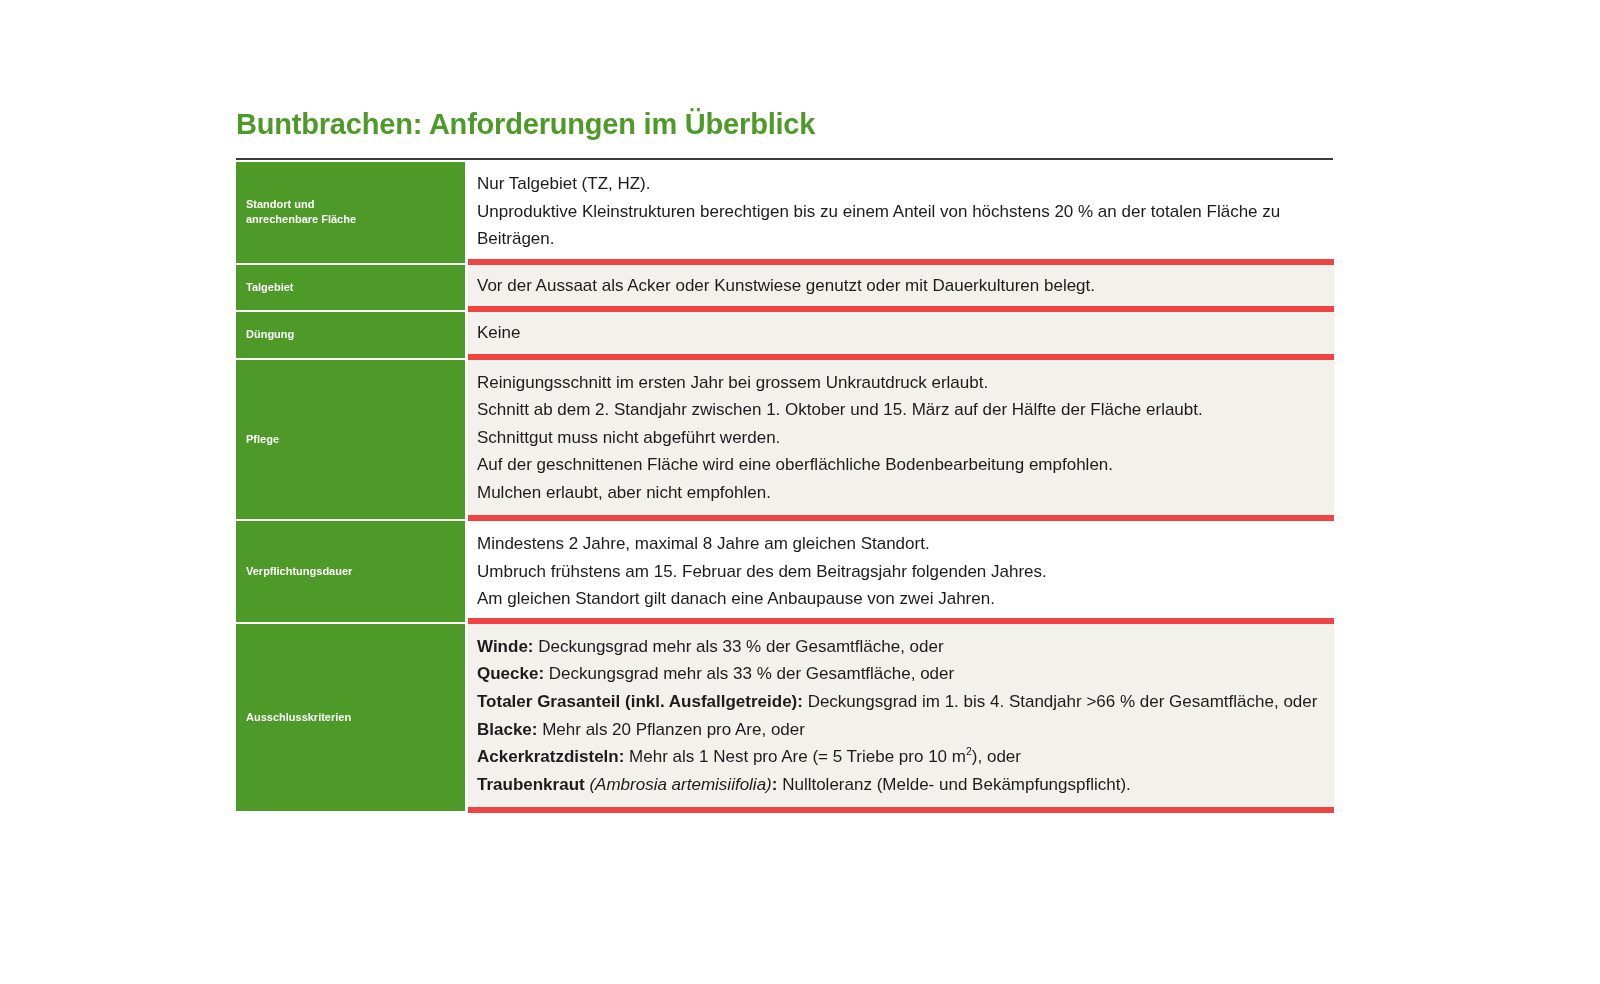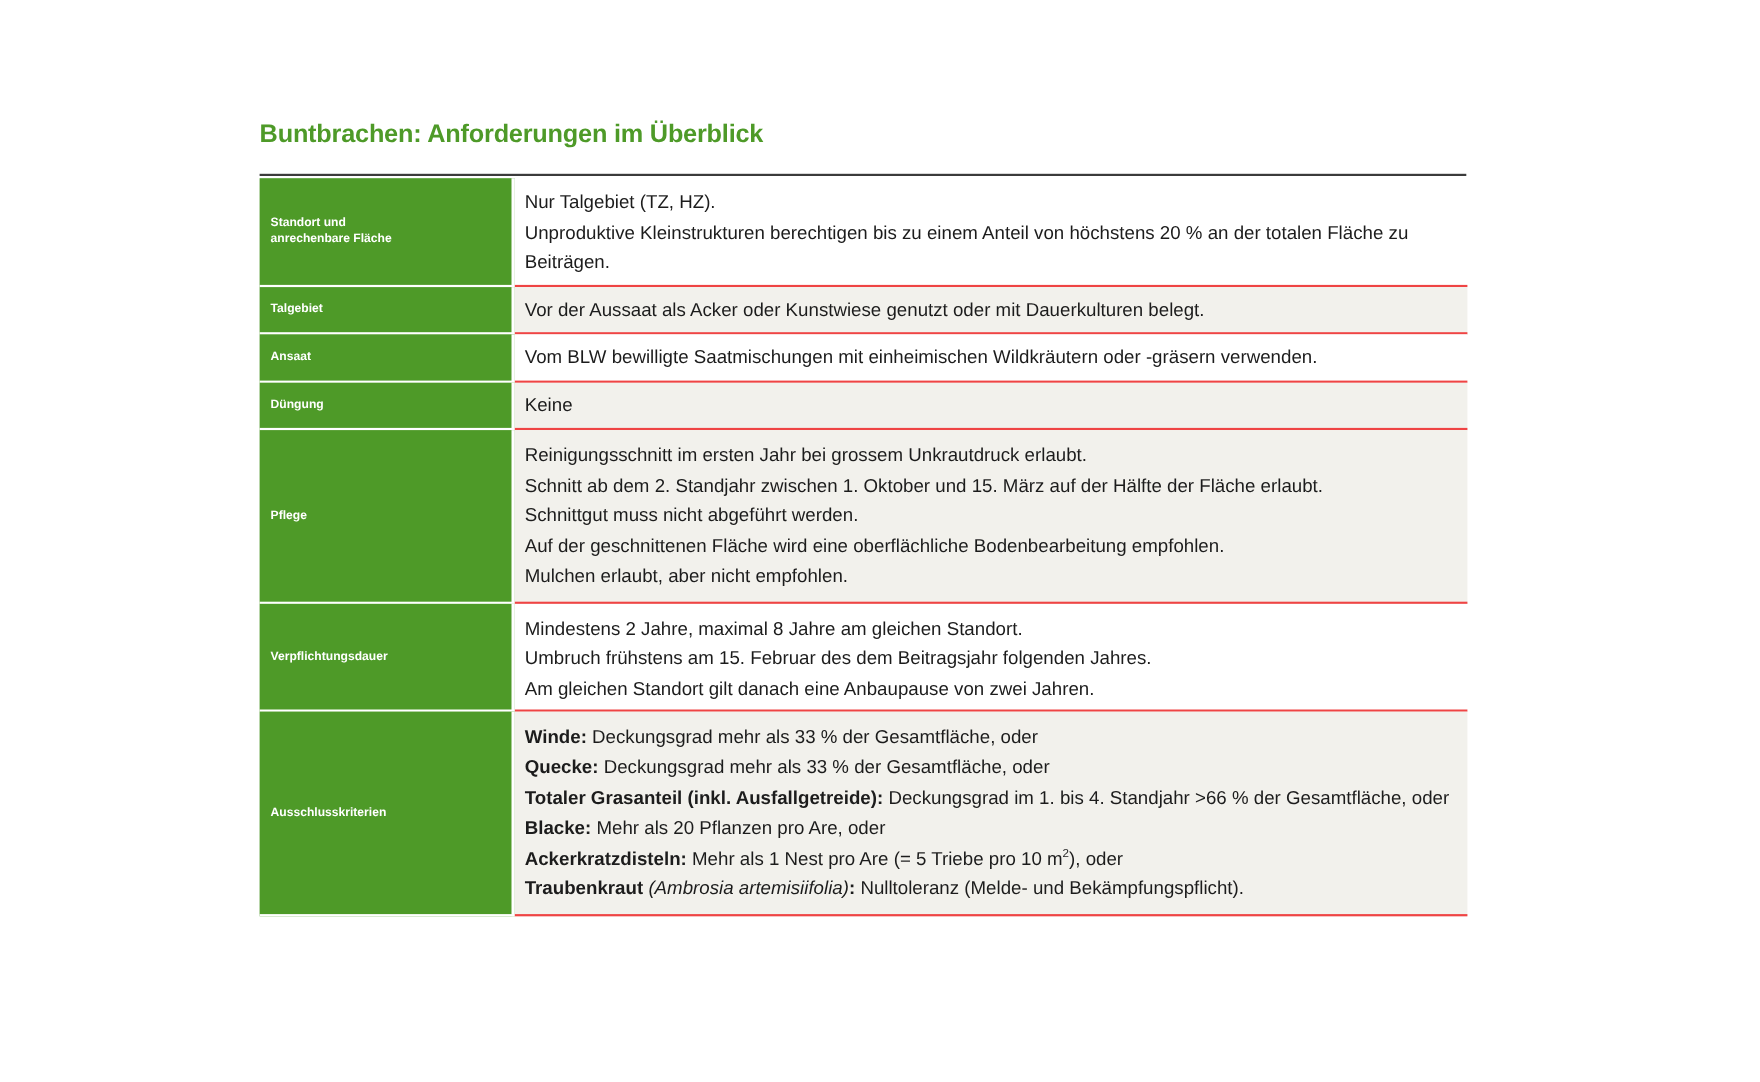--- a/index.html
+++ b/index.html
@@ -19,21 +19,21 @@
     position: relative;
     width: 1600px;
     height: 984px;
     overflow: hidden;
   }
 
   .title {
     position: absolute;
     left: 236px;
     top: 108px;
-    font-size: 23px;
+    font-size: 29px;
     font-weight: bold;
     letter-spacing: -0.2px;
     color: #4E9A28;
     white-space: nowrap;
   }
 
   .top-rule {
     position: absolute;
     left: 236px;
     top: 158px;
@@ -66,21 +66,21 @@
     vertical-align: middle;
   }
 
   td.content {
     background: #ffffff;
     font-size: 17px;
     line-height: 1.62;
     padding: 7px 12px 7px 9px;
     color: #1c1c1c;
     vertical-align: top;
-    border-bottom: 2px solid #ef4444;
+    border-bottom: 6px solid #ef4444;
   }
 
   tr.alt td.content { background: #F2F1EC; }
 
   .line { display: block; white-space: normal; }
 
   .content b { font-weight: bold; }
   .content i { font-style: italic; }
   .content sup {
     font-size: 0.62em;
@@ -127,26 +127,20 @@
         </td>
       </tr>
 
       <tr class="row-vorkultur alt">
         <td class="label">Talgebiet</td>
         <td class="content">
           <span class="line">Vor der Aussaat als Acker oder Kunstwiese genutzt oder mit Dauerkulturen belegt.</span>
         </td>
       </tr>
 
-      <tr class="row-ansaat">
-        <td class="label">Ansaat</td>
-        <td class="content">
-          <span class="line">Vom BLW bewilligte Saatmischungen mit einheimischen Wildkräutern oder -gräsern verwenden.</span>
-        </td>
-      </tr>
 
       <tr class="row-duengung alt">
         <td class="label">Düngung</td>
         <td class="content">
           <span class="line">Keine</span>
         </td>
       </tr>
 
 
       <tr class="row-pflege alt">

